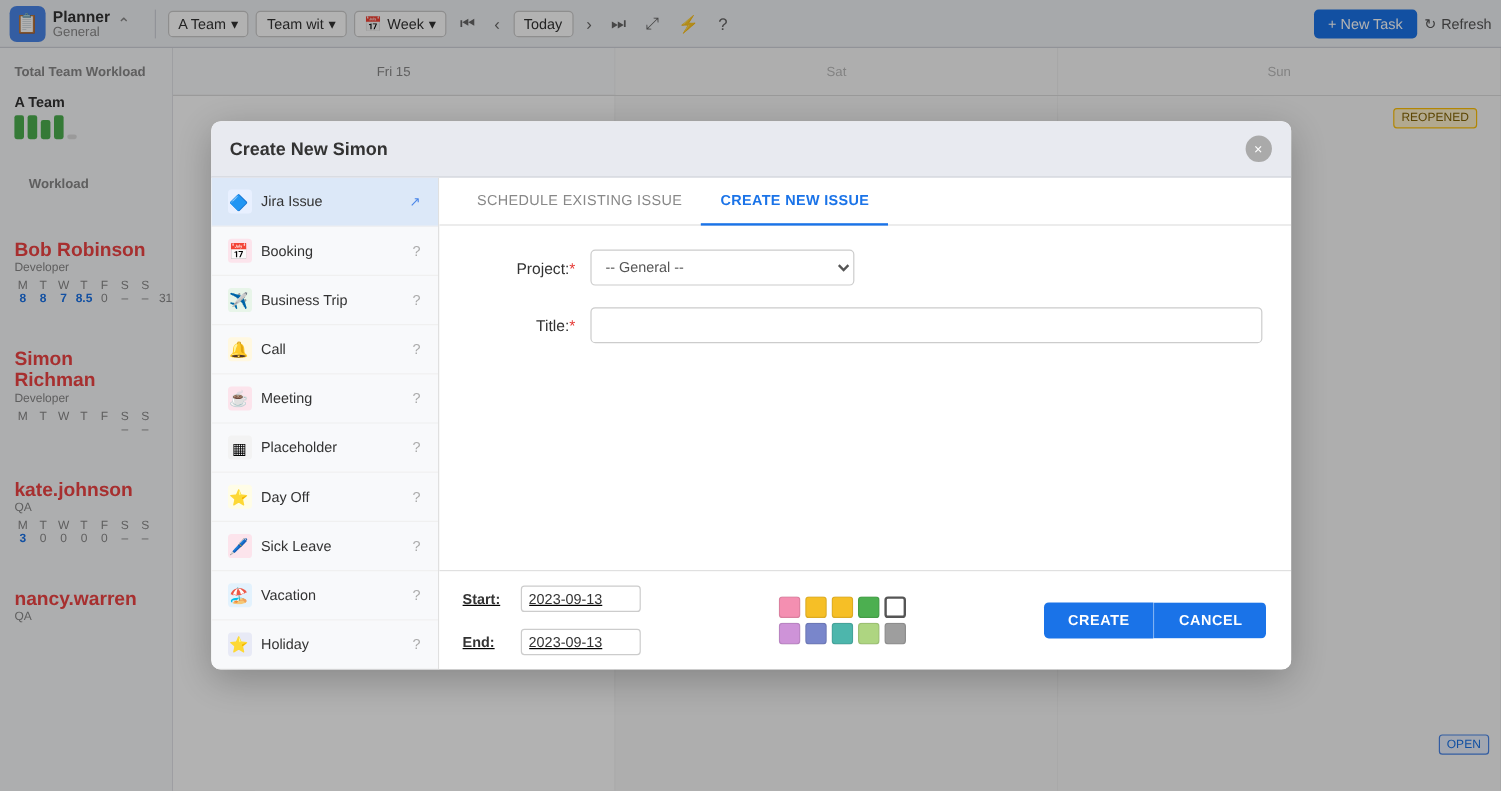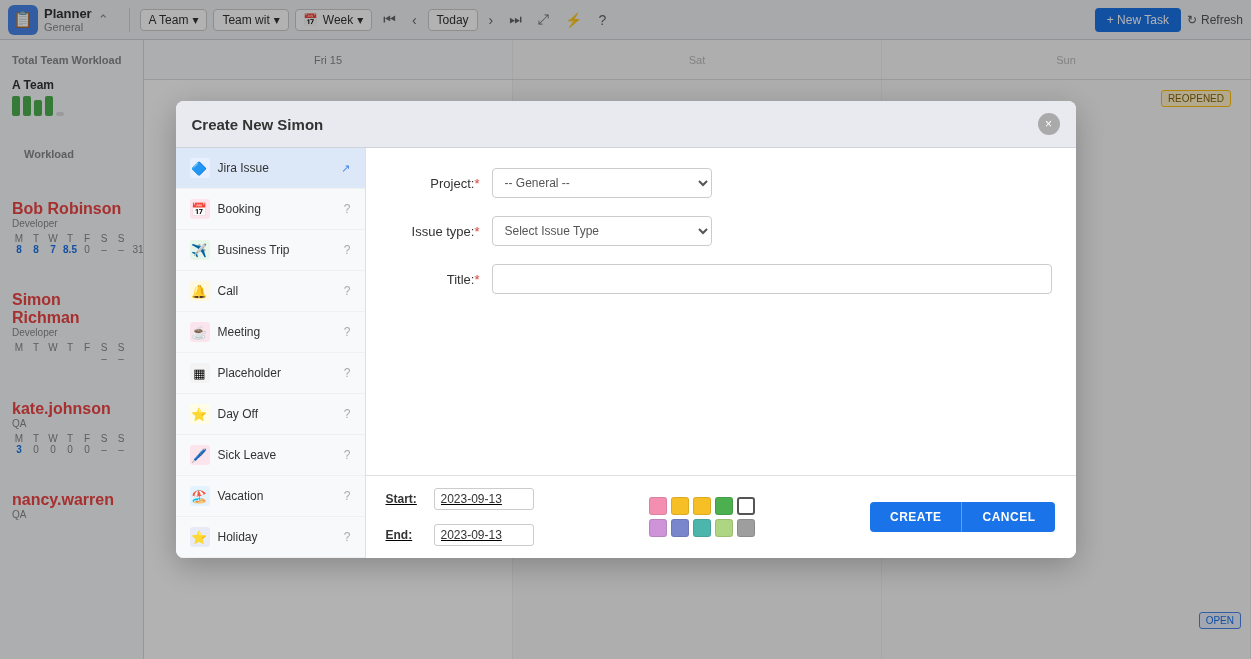--- a/index.html
+++ b/index.html
@@ -583,46 +583,38 @@
         <div class="item-type">
           <div class="item-type-icon" style="background:#e8eaf6;">⭐</div>
           <span class="item-type-label">Holiday</span>
           <span class="item-type-help">?</span>
         </div>
 
       </div>
 
       <div class="form-panel">
 
+        <div class="form-tabs">
+          <div class="form-tab">SCHEDULE EXISTING ISSUE</div>
+          <div class="form-tab active">CREATE NEW ISSUE</div>
+        </div>
 
         <div class="form-content">
 
           <div class="form-row">
             <div class="form-label">
               Project:<span class="required">*</span>
             </div>
             <select class="form-select">
               <option>-- General --</option>
               <option>Project A</option>
               <option>Project B</option>
             </select>
           </div>
 
-          <div class="form-row">
-            <div class="form-label">
-              Issue type:<span class="required">*</span>
-            </div>
-            <select class="form-select">
-              <option value="">Select Issue Type</option>
-              <option>Bug</option>
-              <option>Story</option>
-              <option>Task</option>
-              <option>Epic</option>
-            </select>
-          </div>
 
           <div class="form-row">
             <div class="form-label">
               Title:<span class="required">*</span>
             </div>
             <input class="form-input" type="text" value="" style="">
           </div>
 
         </div>
 

